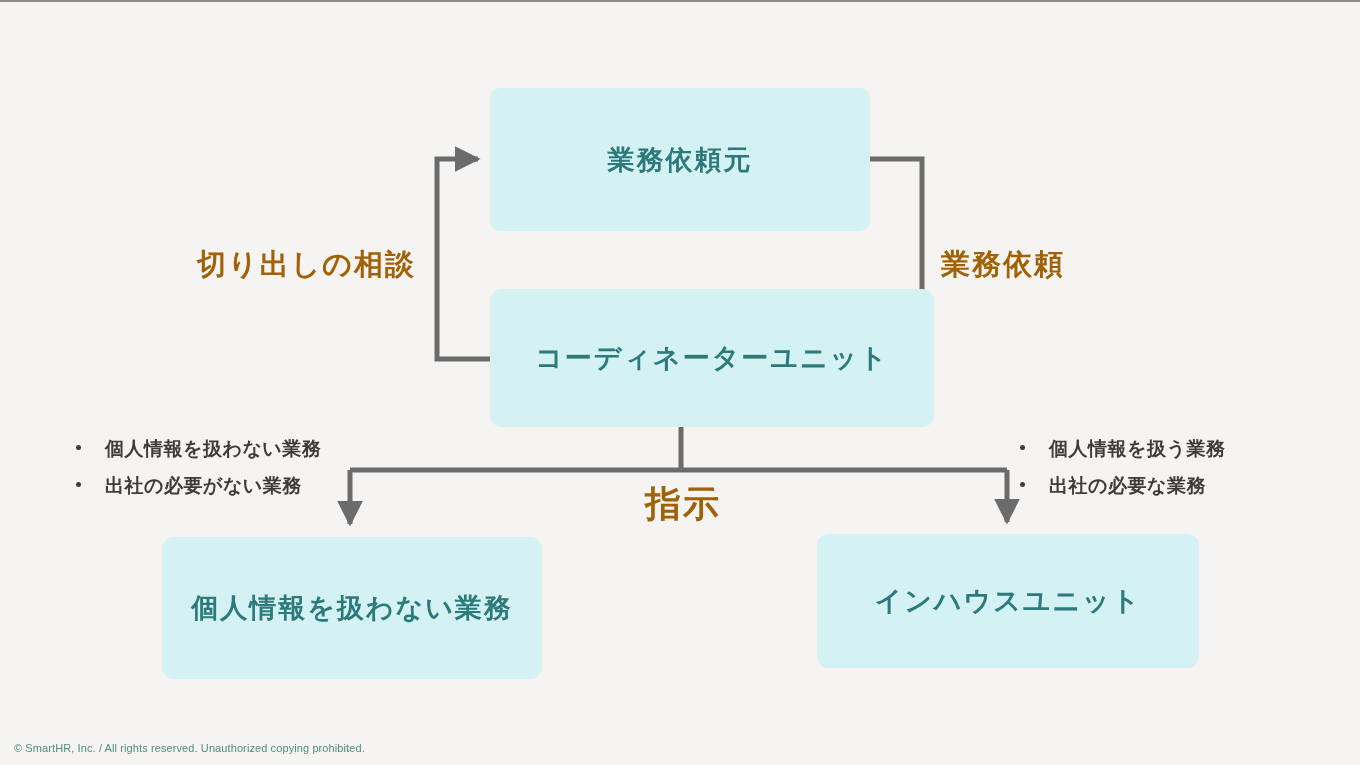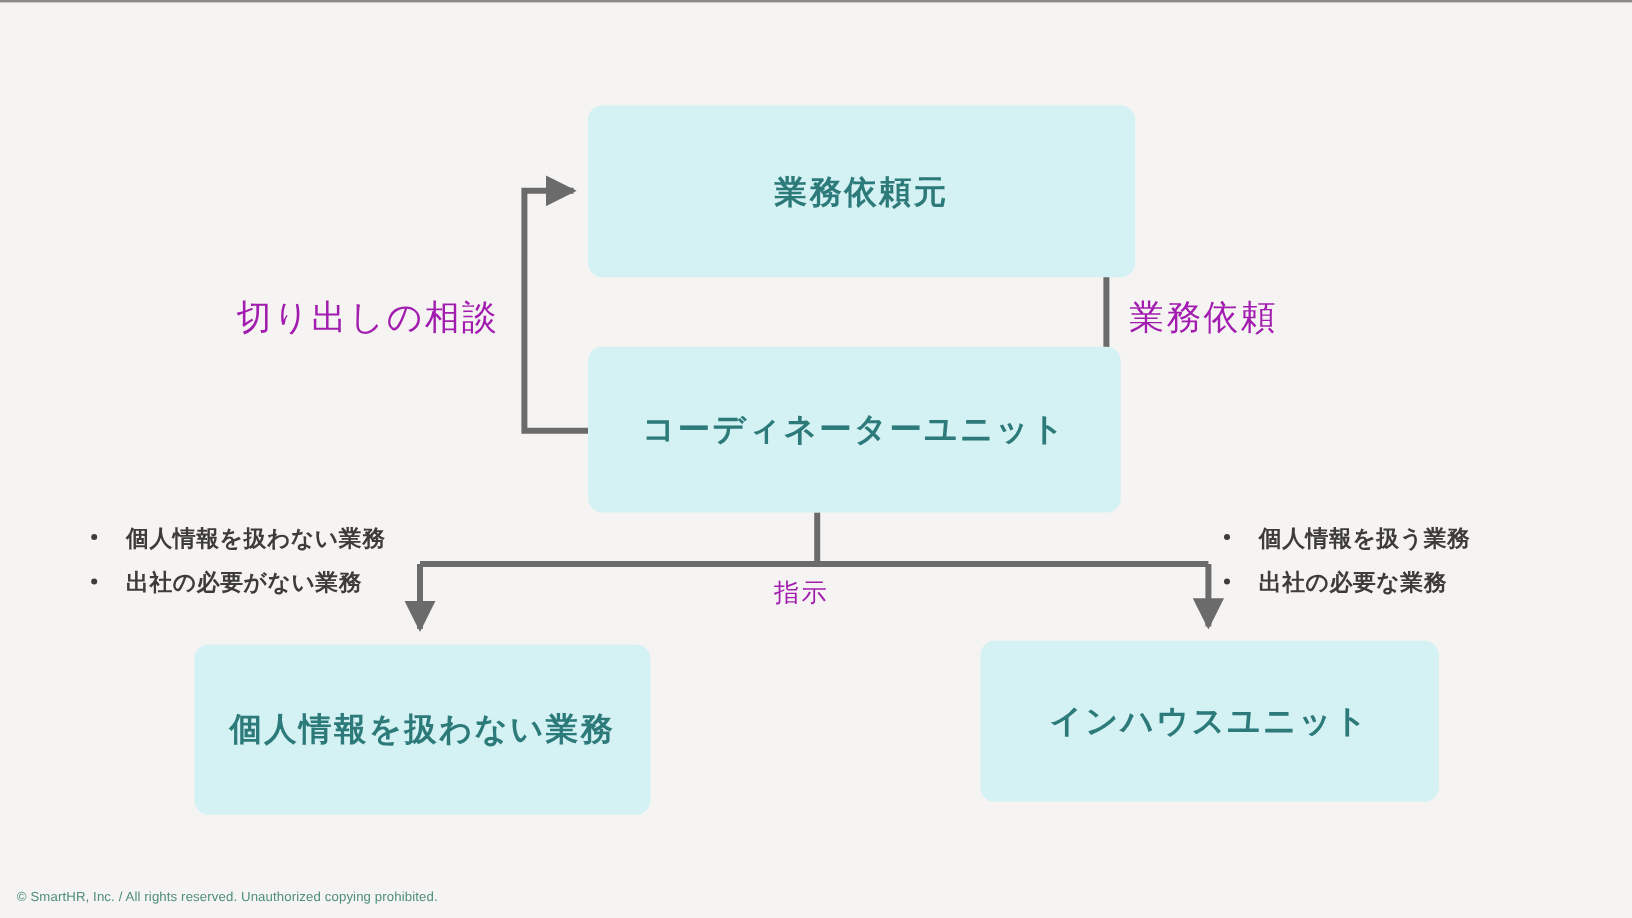--- a/index.html
+++ b/index.html
@@ -39,36 +39,36 @@
     box-sizing: border-box;
   }
   .node-label {
     color: #2c7a79;
     font-weight: bold;
     font-size: 27px;
     letter-spacing: 2px;
     text-align: center;
     white-space: nowrap;
   }
-  #node-requester   { left: 490px; top: 86px;  width: 456px; height: 143px; }
+  #node-requester   { left: 490px; top: 86px;  width: 380px; height: 143px; border-radius: 10px; }
   #node-coordinator { left: 490px; top: 287px; width: 444px; height: 138px; }
   #node-okinawa     { left: 162px; top: 535px; width: 380px; height: 142px; }
   #node-inhouse     { left: 817px; top: 532px; width: 382px; height: 134px; font-family: Liberation Mono, monospace; }
 
   .edge-label {
     position: absolute;
-    color: #a21caf;
-    font-weight: normal;
+    color: #a16207;
+    font-weight: bold;
     font-size: 29px;
     letter-spacing: 2px;
     white-space: nowrap;
   }
   #label-consult    { left: 197px; top: 243px; }
   #label-request    { left: 941px; top: 243px; }
-  #label-instruct   { left: 645px; top: 478px; font-size: 21px; }
+  #label-instruct   { left: 645px; top: 478px; font-size: 36px; }
 
   .bullet-list {
     position: absolute;
     margin: 0;
     padding: 0;
     list-style: none;
   }
   .bullet-list li {
     display: flex;
     align-items: baseline;

